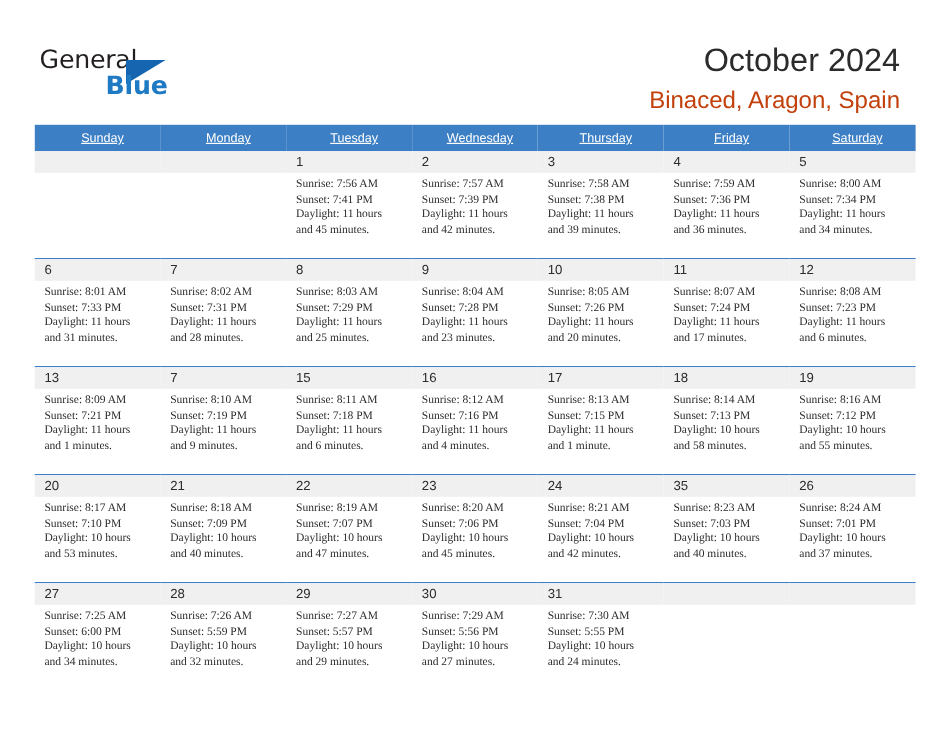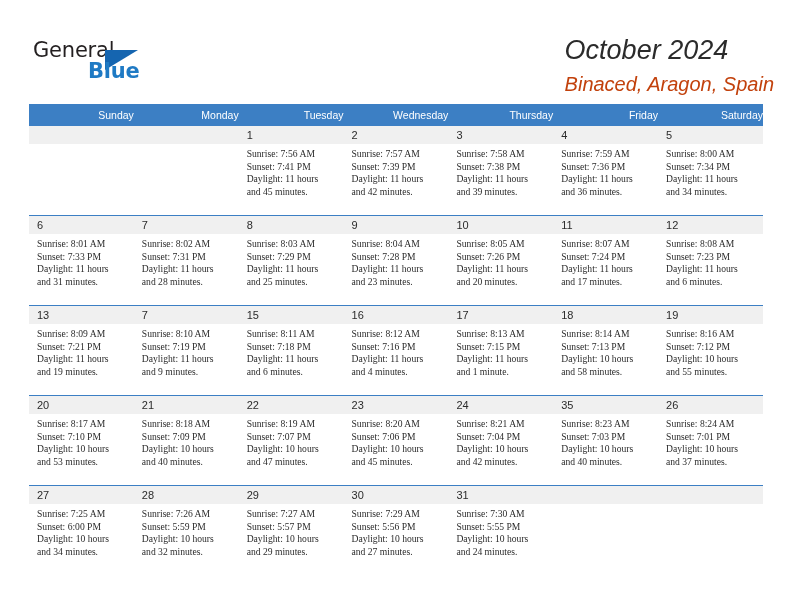--- a/index.html
+++ b/index.html
@@ -60,23 +60,23 @@
     left: 72px;
     top: 12px;
     width: 0;
     height: 0;
     border-left: 33px solid #1565b0;
     border-bottom: 20px solid transparent;
   }
 
   .title-block {
     position: absolute;
-    right: 18px;
+    right: 42px;
     top: 34px;
-    font-style: italic;
+    text-align: right;
   }
   .cal-title {
     font-size: 27px;
     color: #2b2b2b;
     font-weight: 400;
     line-height: 32px;
     white-space: nowrap;
   }
   .cal-subtitle {
     margin-top: 9px;
@@ -94,24 +94,25 @@
     top: 104px;
     width: 734px;
     border-collapse: collapse;
     table-layout: fixed;
   }
   .calendar th {
     background: #3c7fc4;
     color: #ffffff;
     font-size: 10.5px;
     font-weight: 400;
-    text-align: right;
+    text-align: center;
     padding: 5px 0 5px 8px;
     height: 21px;
     border: none;
+    text-decoration: underline;
   }
   .calendar td {
     vertical-align: top;
     padding: 0;
     border: none;
     width: 104.85px;
     height: 89px;
   }
   tr.week-row > td {
     border-top: 1.2px solid #3c7fc4;
@@ -323,21 +324,21 @@
           </td>
         </tr>
         <tr class="week-row">
           <td>
             <div class="cell-inner">
               <div class="daynum-band">13</div>
               <div class="cell-body">
                 <div>Sunrise: 8:09 AM</div>
                 <div>Sunset: 7:21 PM</div>
                 <div>Daylight: 11 hours</div>
-                <div>and 19 minutes.</div>
+                <div>and 1 minutes.</div>
               </div>
             </div>
           </td>
           <td>
             <div class="cell-inner">
               <div class="daynum-band">7</div>
               <div class="cell-body">
                 <div>Sunrise: 8:10 AM</div>
                 <div>Sunset: 7:19 PM</div>
                 <div>Daylight: 11 hours</div>

